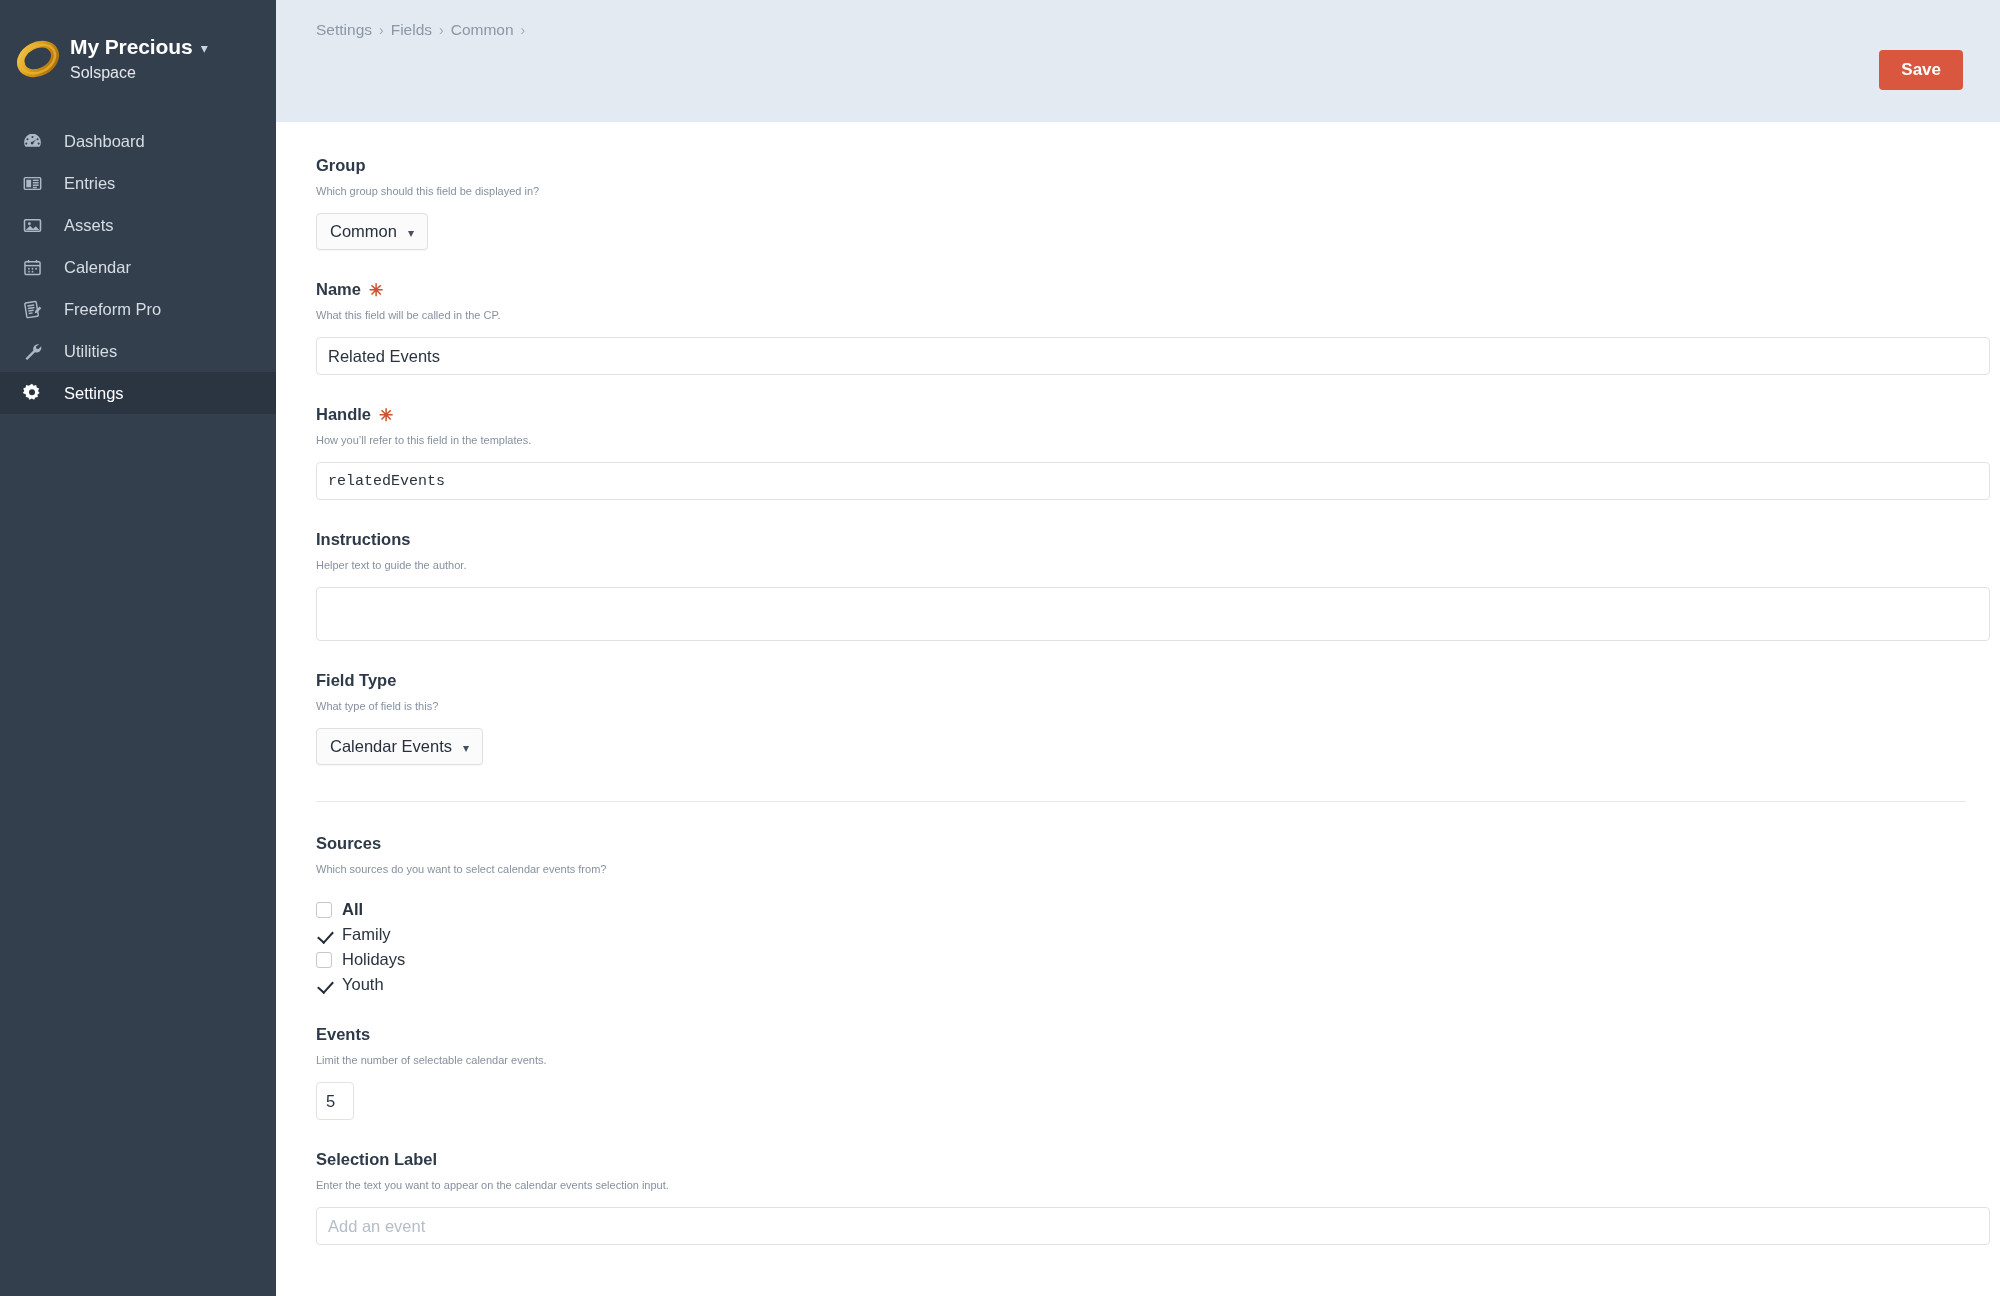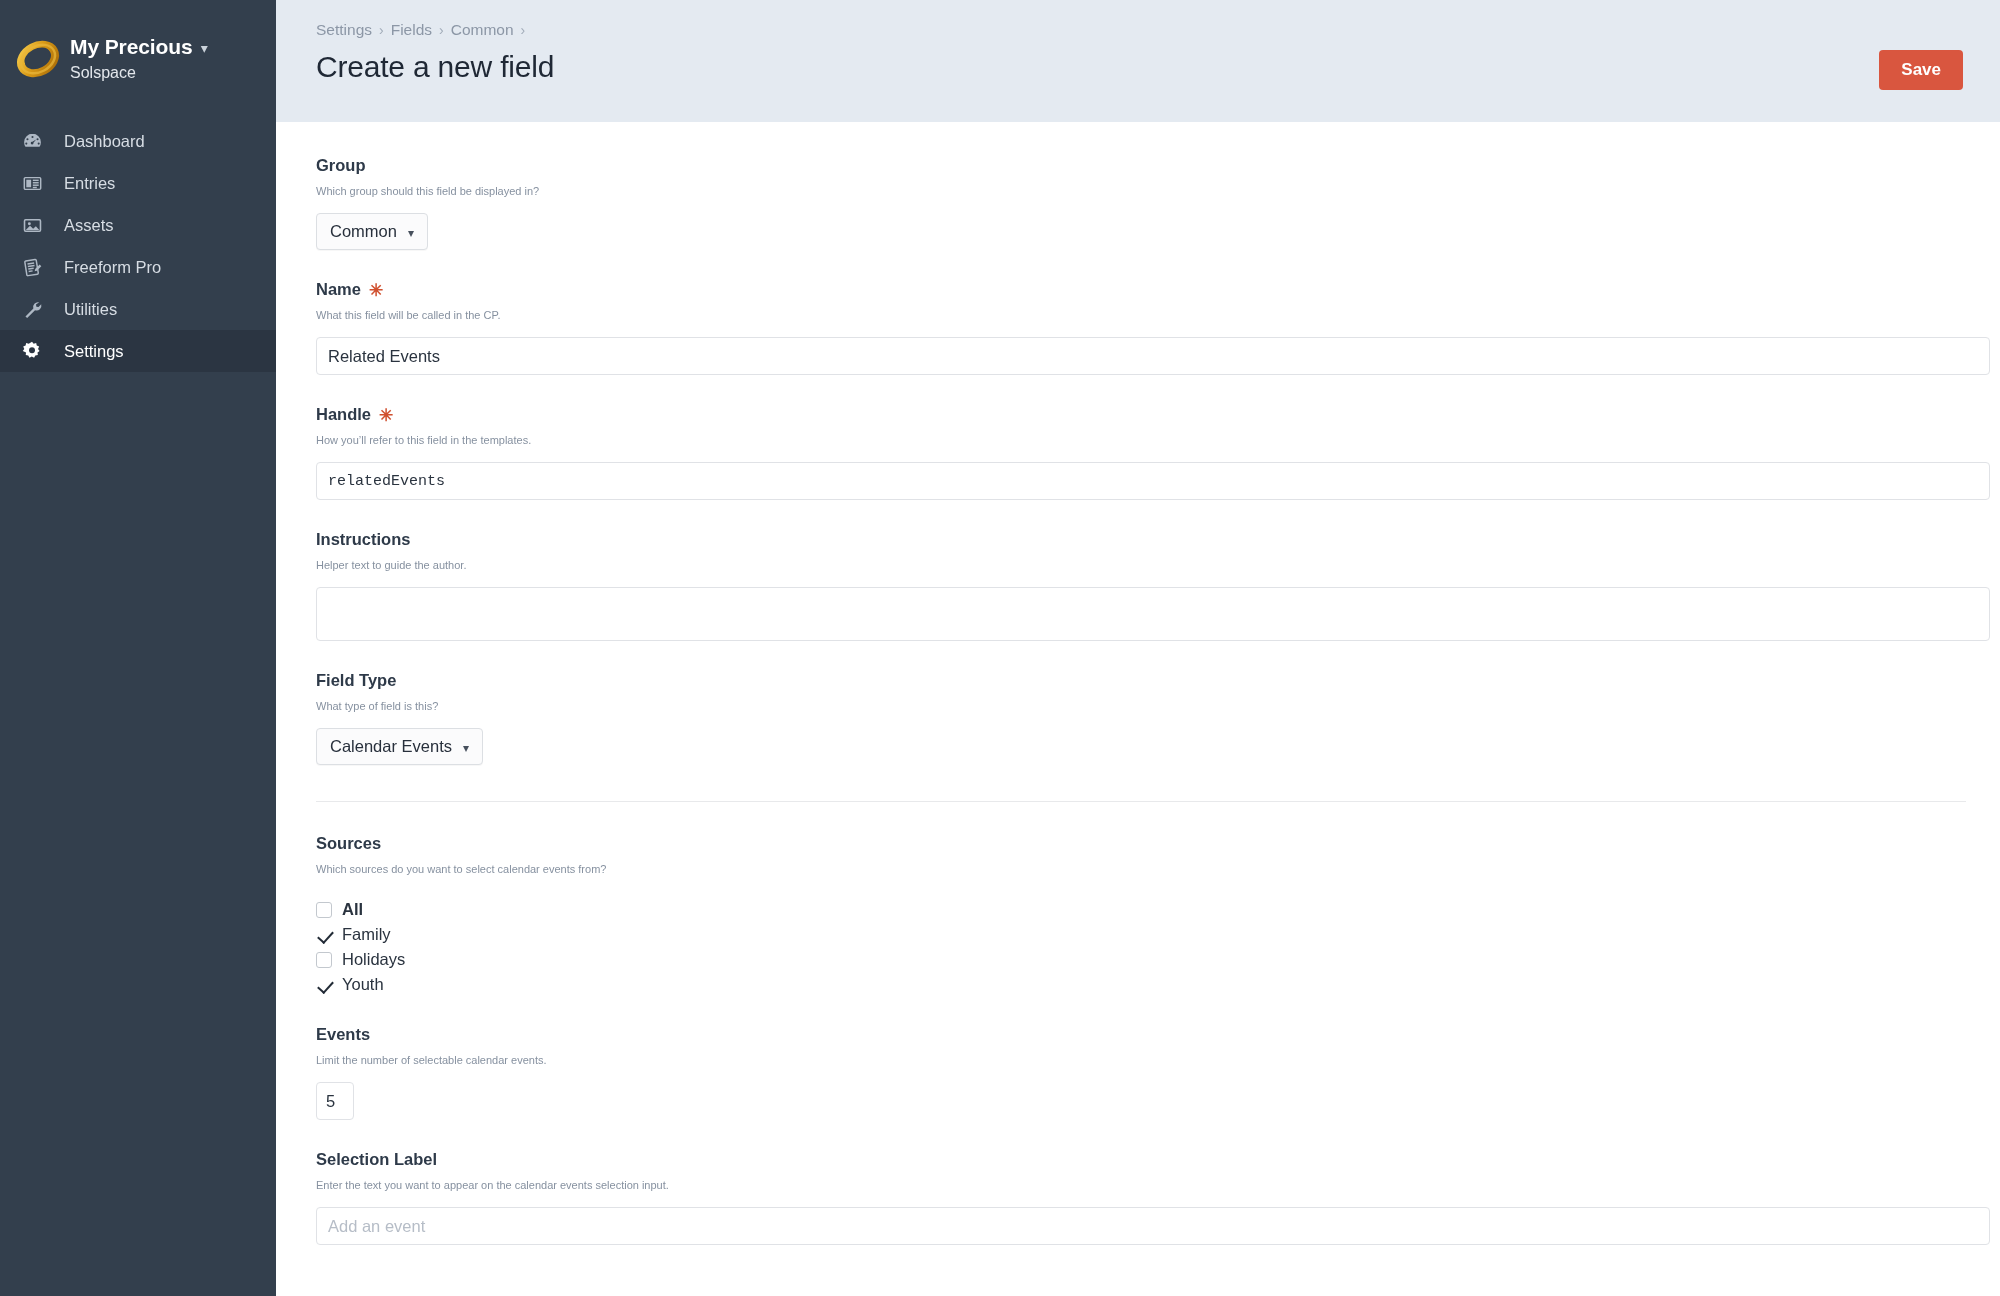--- a/index.html
+++ b/index.html
@@ -324,20 +324,36 @@
           <svg width="21" height="21" viewBox="0 0 20 20" fill="none" stroke="currentColor" stroke-width="1.5">
             <rect x="2.4" y="4.6" width="15.2" height="10.8" rx="1"></rect>
             <circle cx="7" cy="8.3" r="1.4" fill="currentColor" stroke="none"></circle>
             <path d="M3.6 14.4l4-4.2 3 3 2.6-2.4 3.2 3.6z" fill="currentColor" stroke="none"></path>
           </svg>
         </span>
         <span class="nav-label">Assets</span>
       </div>
 
 
+      <div class="nav-item">
+        <span class="nav-ico">
+          <svg width="21" height="21" viewBox="0 0 20 20" fill="none" stroke="currentColor" stroke-width="1.4">
+            <rect x="2.8" y="4.6" width="14.4" height="12" rx="1.2"></rect>
+            <line x1="2.8" y1="8.2" x2="17.2" y2="8.2"></line>
+            <line x1="6.2" y1="2.8" x2="6.2" y2="5.4"></line>
+            <line x1="13.8" y1="2.8" x2="13.8" y2="5.4"></line>
+            <circle cx="6.6" cy="11.2" r="0.85" fill="currentColor" stroke="none"></circle>
+            <circle cx="10" cy="11.2" r="0.85" fill="currentColor" stroke="none"></circle>
+            <circle cx="13.4" cy="11.2" r="0.85" fill="currentColor" stroke="none"></circle>
+            <circle cx="6.6" cy="14" r="0.85" fill="currentColor" stroke="none"></circle>
+            <circle cx="10" cy="14" r="0.85" fill="currentColor" stroke="none"></circle>
+          </svg>
+        </span>
+        <span class="nav-label">Calendar</span>
+      </div>
 
       <div class="nav-item">
         <span class="nav-ico">
           <svg width="21" height="21" viewBox="0 0 20 20" fill="none" stroke="currentColor" stroke-width="1.4">
             <g transform="rotate(-9 10 10)">
               <rect x="3.6" y="2.8" width="11" height="14.2" rx="1"></rect>
               <line x1="5.8" y1="6" x2="12.2" y2="6"></line>
               <line x1="5.8" y1="8.4" x2="12.2" y2="8.4"></line>
               <line x1="5.8" y1="10.8" x2="11" y2="10.8"></line>
               <line x1="5.8" y1="13.2" x2="9.6" y2="13.2"></line>
@@ -375,21 +391,20 @@
 
     <div class="topbar">
       <div class="breadcrumb">
         <span class="crumb">Settings</span>
         <span class="crumb-sep">›</span>
         <span class="crumb">Fields</span>
         <span class="crumb-sep">›</span>
         <span class="crumb">Common</span>
         <span class="crumb-sep">›</span>
       </div>
-      <h1 class="page-title">Create a new field</h1>
       <button class="save-btn">Save</button>
     </div>
 
     <div class="content">
 
       <div class="field-block">
         <div class="field-label">Group</div>
         <div class="field-instr">Which group should this field be displayed in?</div>
         <div class="sel">
           <span>Common</span>

